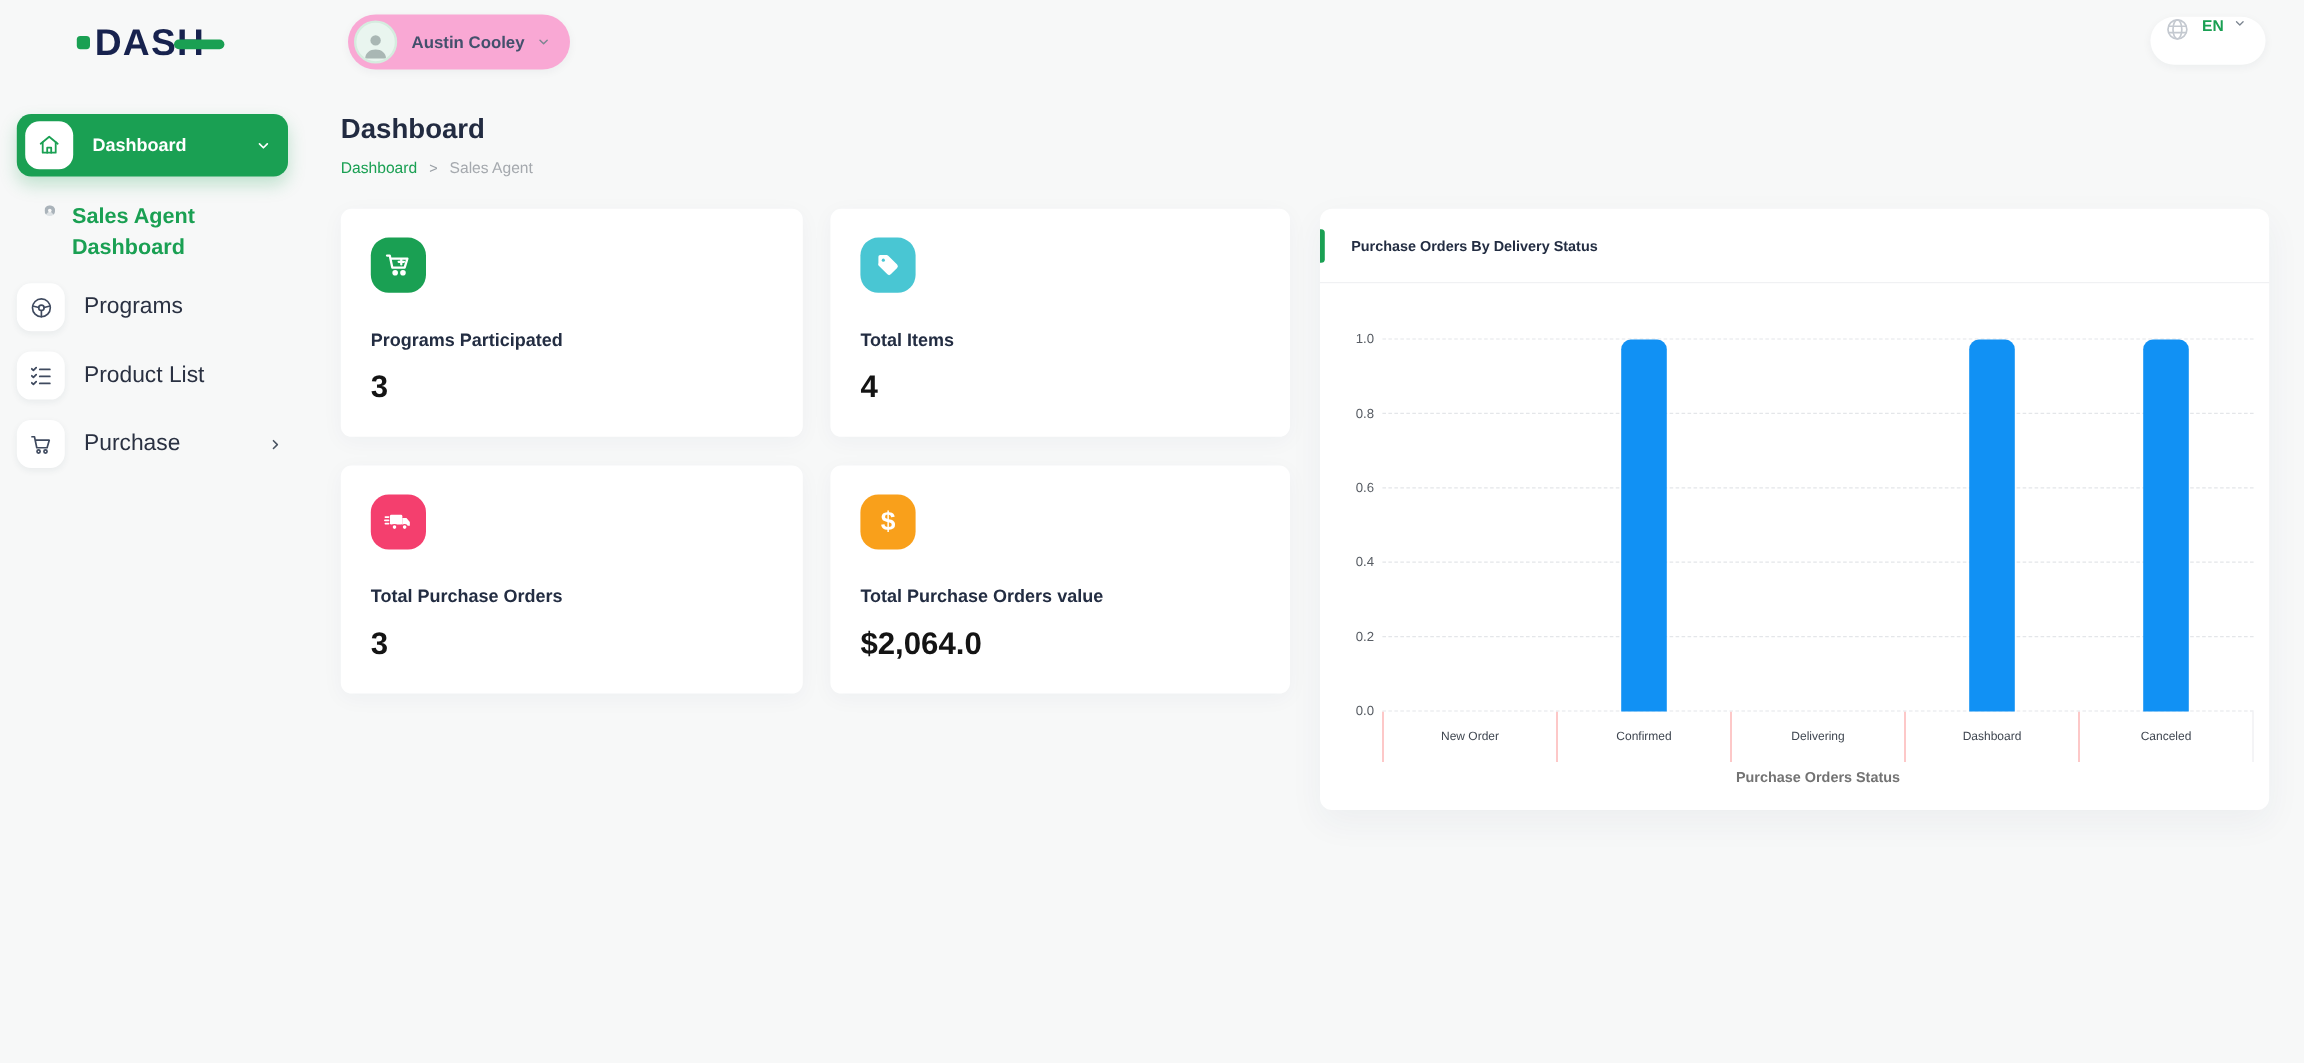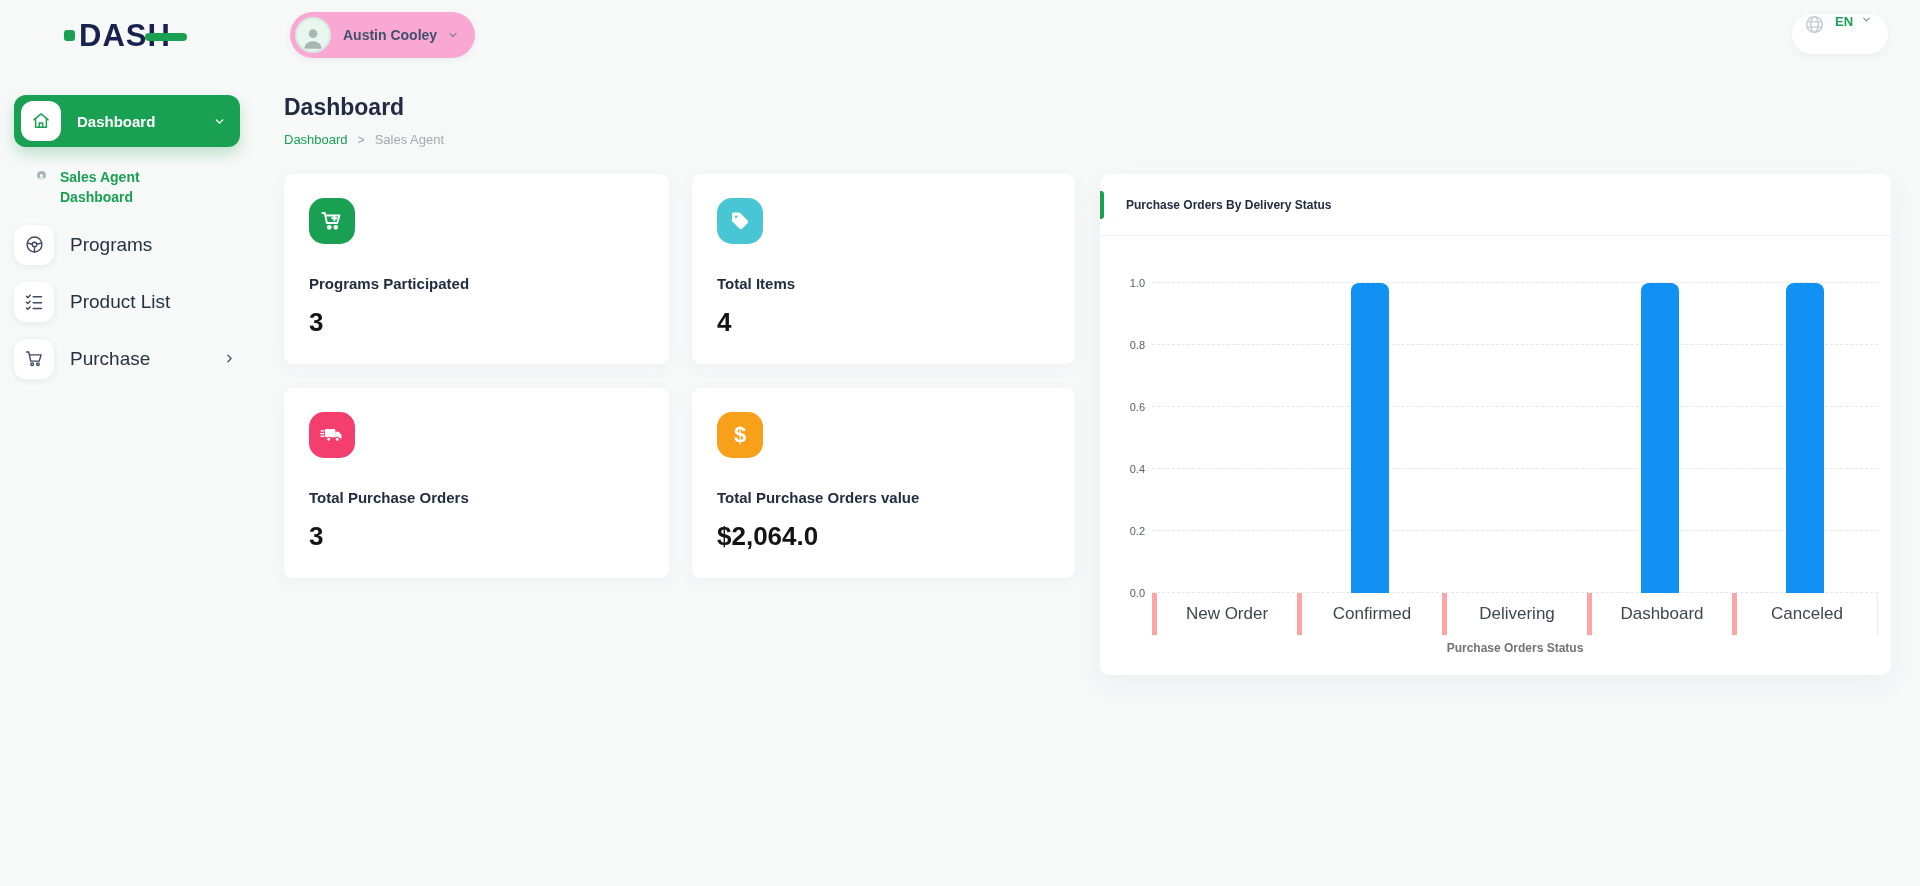--- a/index.html
+++ b/index.html
@@ -49,21 +49,21 @@
     width:40px; height:40px; background:#fff; border-radius:12px;
     display:flex; align-items:center; justify-content:center; flex:none;
     box-shadow:0 2px 6px rgba(30,50,70,.07);
   }
   .side-active .icbox { box-shadow:none; }
   .side-active-label { flex:1; margin-left:16px; color:#fff; font-size:15px; font-weight:700; }
   .side-active .chev { color:#fff; }
 
   .side-sub { display:flex; margin:20px 0 0 23px; cursor:pointer; }
   .ring { width:9px; height:9px; border:3px solid #aab3ba; border-bottom-color:#dde2e5; border-radius:50%; margin:4px 0 0 0; flex:none; }
-  .side-sub-label { margin-left:14px; width:140px; color:#1aa053; font-size:14px; font-weight:700; line-height:1.45; }
+  .side-sub-label { margin-left:14px; width:140px; color:#1aa053; font-size:18px; font-weight:700; line-height:1.45; }
 
   .side-item { display:flex; align-items:center; margin-top:17px; cursor:pointer; }
   .side-label { margin-left:16px; font-size:19px; color:#2a3142; }
   .side-item .chev { margin-left:auto; margin-right:4px; color:#4b5563; }
 
   
   .page-title { position:absolute; left:284px; top:94px; font-size:23px; font-weight:700; color:#222b41; }
   .breadcrumb { position:absolute; left:284px; top:132px; display:flex; align-items:center; font-size:13px; }
   .bc-link { color:#1aa053; text-decoration:none; cursor:pointer; }
   .bc-sep { color:#9aa0a6; margin:0 10px; font-size:12px; }
@@ -101,21 +101,21 @@
     position:absolute; left:-45px; width:38px; text-align:right;
     font-size:11px; color:#585d64; transform:translateY(50%); z-index:1;
   }
   .bars { position:absolute; inset:0; display:flex; z-index:2; }
   .bar-cell { flex:1; position:relative; }
   .bar { position:absolute; bottom:0; left:50%; transform:translateX(-50%); width:38px; border-radius:8px 8px 0 0; }
 
   .xlabels { margin:0 13px 0 52px; height:42px; display:flex; }
   .xlabel {
     flex:1; display:flex; align-items:center; justify-content:center;
-    font-size:17px; color:#3f4650; border-left:5px solid #fca5a5;
+    font-size:10px; color:#3f4650; border-left:1px solid #fca5a5;
   }
   .xlabel:last-child { border-right:1px solid #ededf0; }
   .xtitle { margin-left:52px; width:726px; text-align:center; font-size:12px; font-weight:700; color:#737373; margin-top:6px; }
 </style>
 </head>
 <body>
 
 <div class="logo">
   <span class="logo-dot"></span>
   <span class="logo-text">DASH</span>

